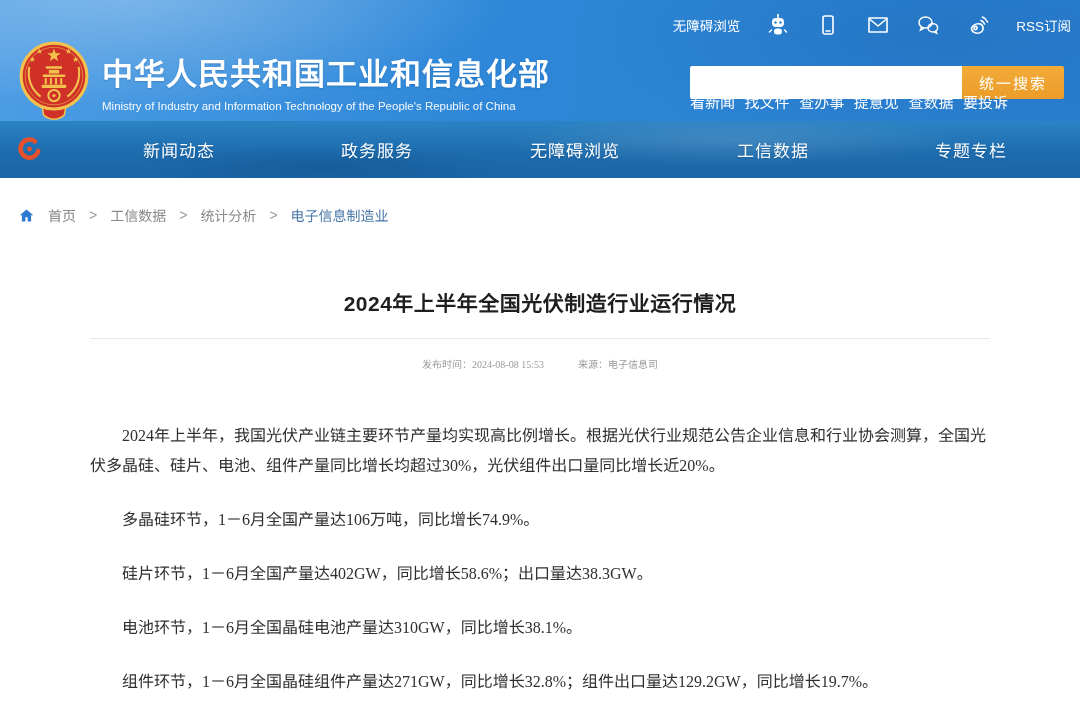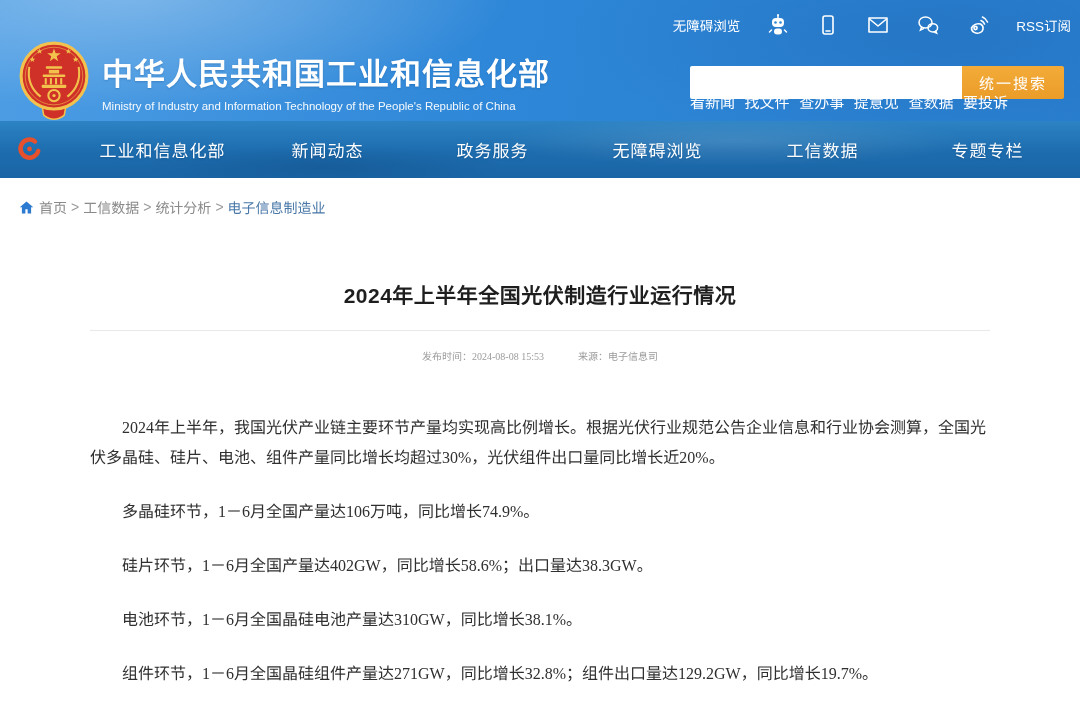--- a/index.html
+++ b/index.html
@@ -60,22 +60,22 @@
   }
   .nav-logo { position:absolute; left:13px; top:13px; width:30px; height:30px; }
   .nav-item {
     flex:1; text-align:center; color:#fff; font-size:17px;
     text-decoration:none; cursor:pointer; letter-spacing:1px;
     text-shadow:0 1px 2px rgba(0,50,100,.3);
   }
 
   
   .breadcrumb {
-    display:flex; align-items:center; gap:4px;
-    padding:19px 0 18px 18px; font-size:14px; color:#8a8a8a;
+    display:flex; align-items:center; gap:13px;
+    padding:27px 0 18px 18px; font-size:14px; color:#8a8a8a;
   }
   .crumb-home { width:17px; height:17px; display:inline-flex; cursor:pointer; }
   .crumb-link { color:#8a8a8a; text-decoration:none; cursor:pointer; }
   .crumb-sep { color:#9a9a9a; }
   .crumb-current { color:#4a78a8; text-decoration:none; cursor:pointer; }
 
   
   .article { width:900px; margin:0 auto; }
   .article-title {
     margin-top:44px; text-align:center;
@@ -206,21 +206,20 @@
       <a class="quick-link">要投诉</a>
     </div>
 
     <nav class="nav">
       <span class="nav-logo">
         <svg viewBox="0 0 30 30">
           <path d="M22,7.5 a9 9 0 1 0 3.2,9.5" fill="none" stroke="#e6502c" stroke-width="4.5" stroke-linecap="round"></path>
           <circle cx="16.5" cy="15" r="2.4" fill="#e6502c"></circle>
         </svg>
       </span>
-      <a class="nav-item">工业和信息化部</a>
       <a class="nav-item">新闻动态</a>
       <a class="nav-item">政务服务</a>
       <a class="nav-item">无障碍浏览</a>
       <a class="nav-item">工信数据</a>
       <a class="nav-item">专题专栏</a>
     </nav>
   </header>
 
   <div class="breadcrumb">
     <span class="crumb-home">

